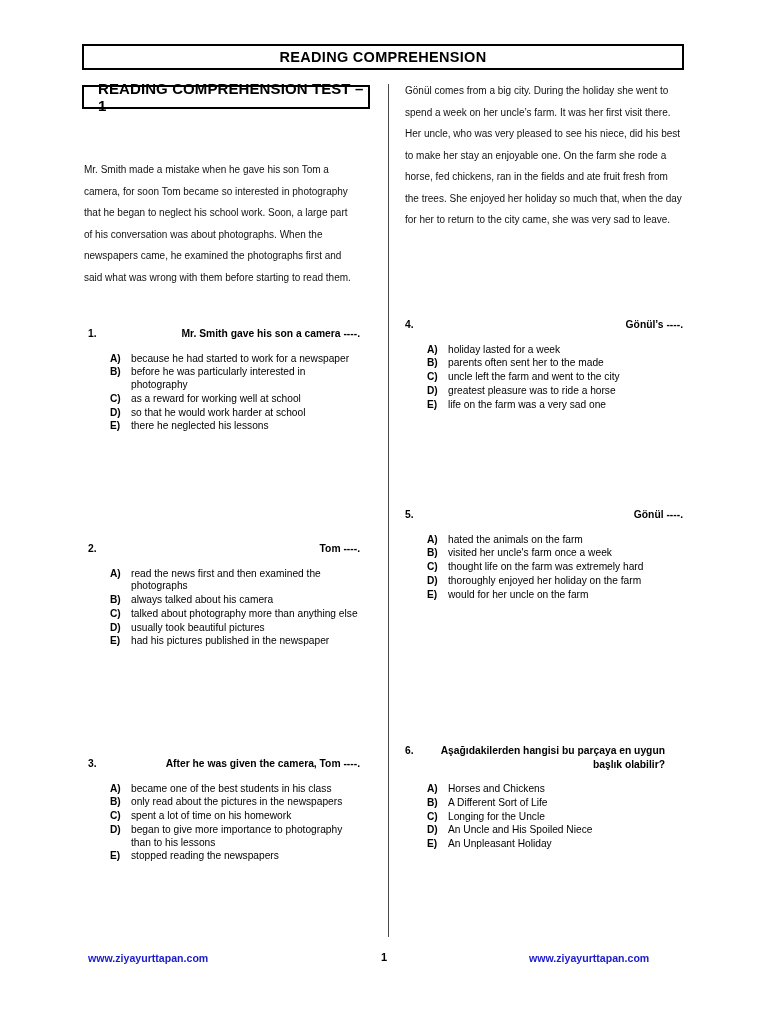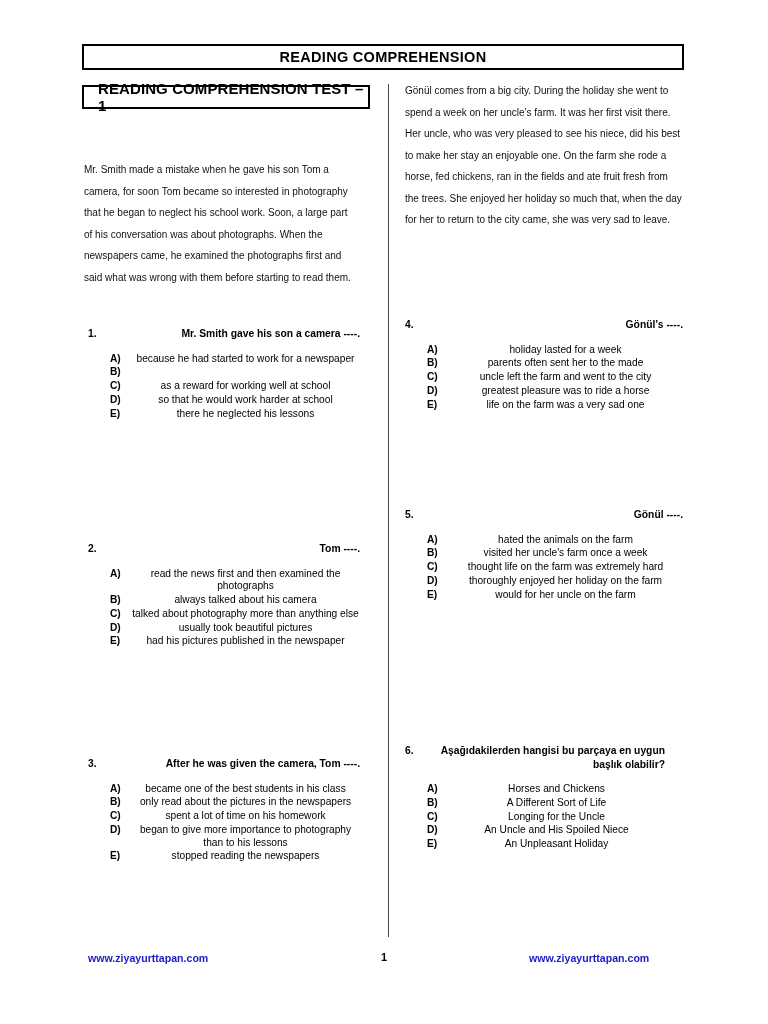--- a/index.html
+++ b/index.html
@@ -124,21 +124,20 @@
     margin-bottom: 1px;
     padding-left: 22px;
   }
   .opt-letter {
     width: 21px;
     flex: 0 0 21px;
     font-weight: bold;
   }
   .opt-text {
     flex: 1;
-    text-align: center;
   }
 
   
   .footer-link {
     position: absolute;
     font-size: 10.6px;
     font-weight: bold;
     color: #1b1bc9;
   }
   .footer-left  { left: 88px;  top: 952px; }
@@ -182,20 +181,21 @@
       <div class="q-num">1.</div>
       <div class="q-text">Mr. Smith gave his son a camera ----.</div>
     </div>
     <div class="opt-list">
       <div class="opt">
         <span class="opt-letter">A)</span>
         <span class="opt-text">because he had started to work for a newspaper</span>
       </div>
       <div class="opt">
         <span class="opt-letter">B)</span>
+        <span class="opt-text">before he was particularly interested in photography</span>
       </div>
       <div class="opt">
         <span class="opt-letter">C)</span>
         <span class="opt-text">as a reward for working well at school</span>
       </div>
       <div class="opt">
         <span class="opt-letter">D)</span>
         <span class="opt-text">so that he would work harder at school</span>
       </div>
       <div class="opt">

